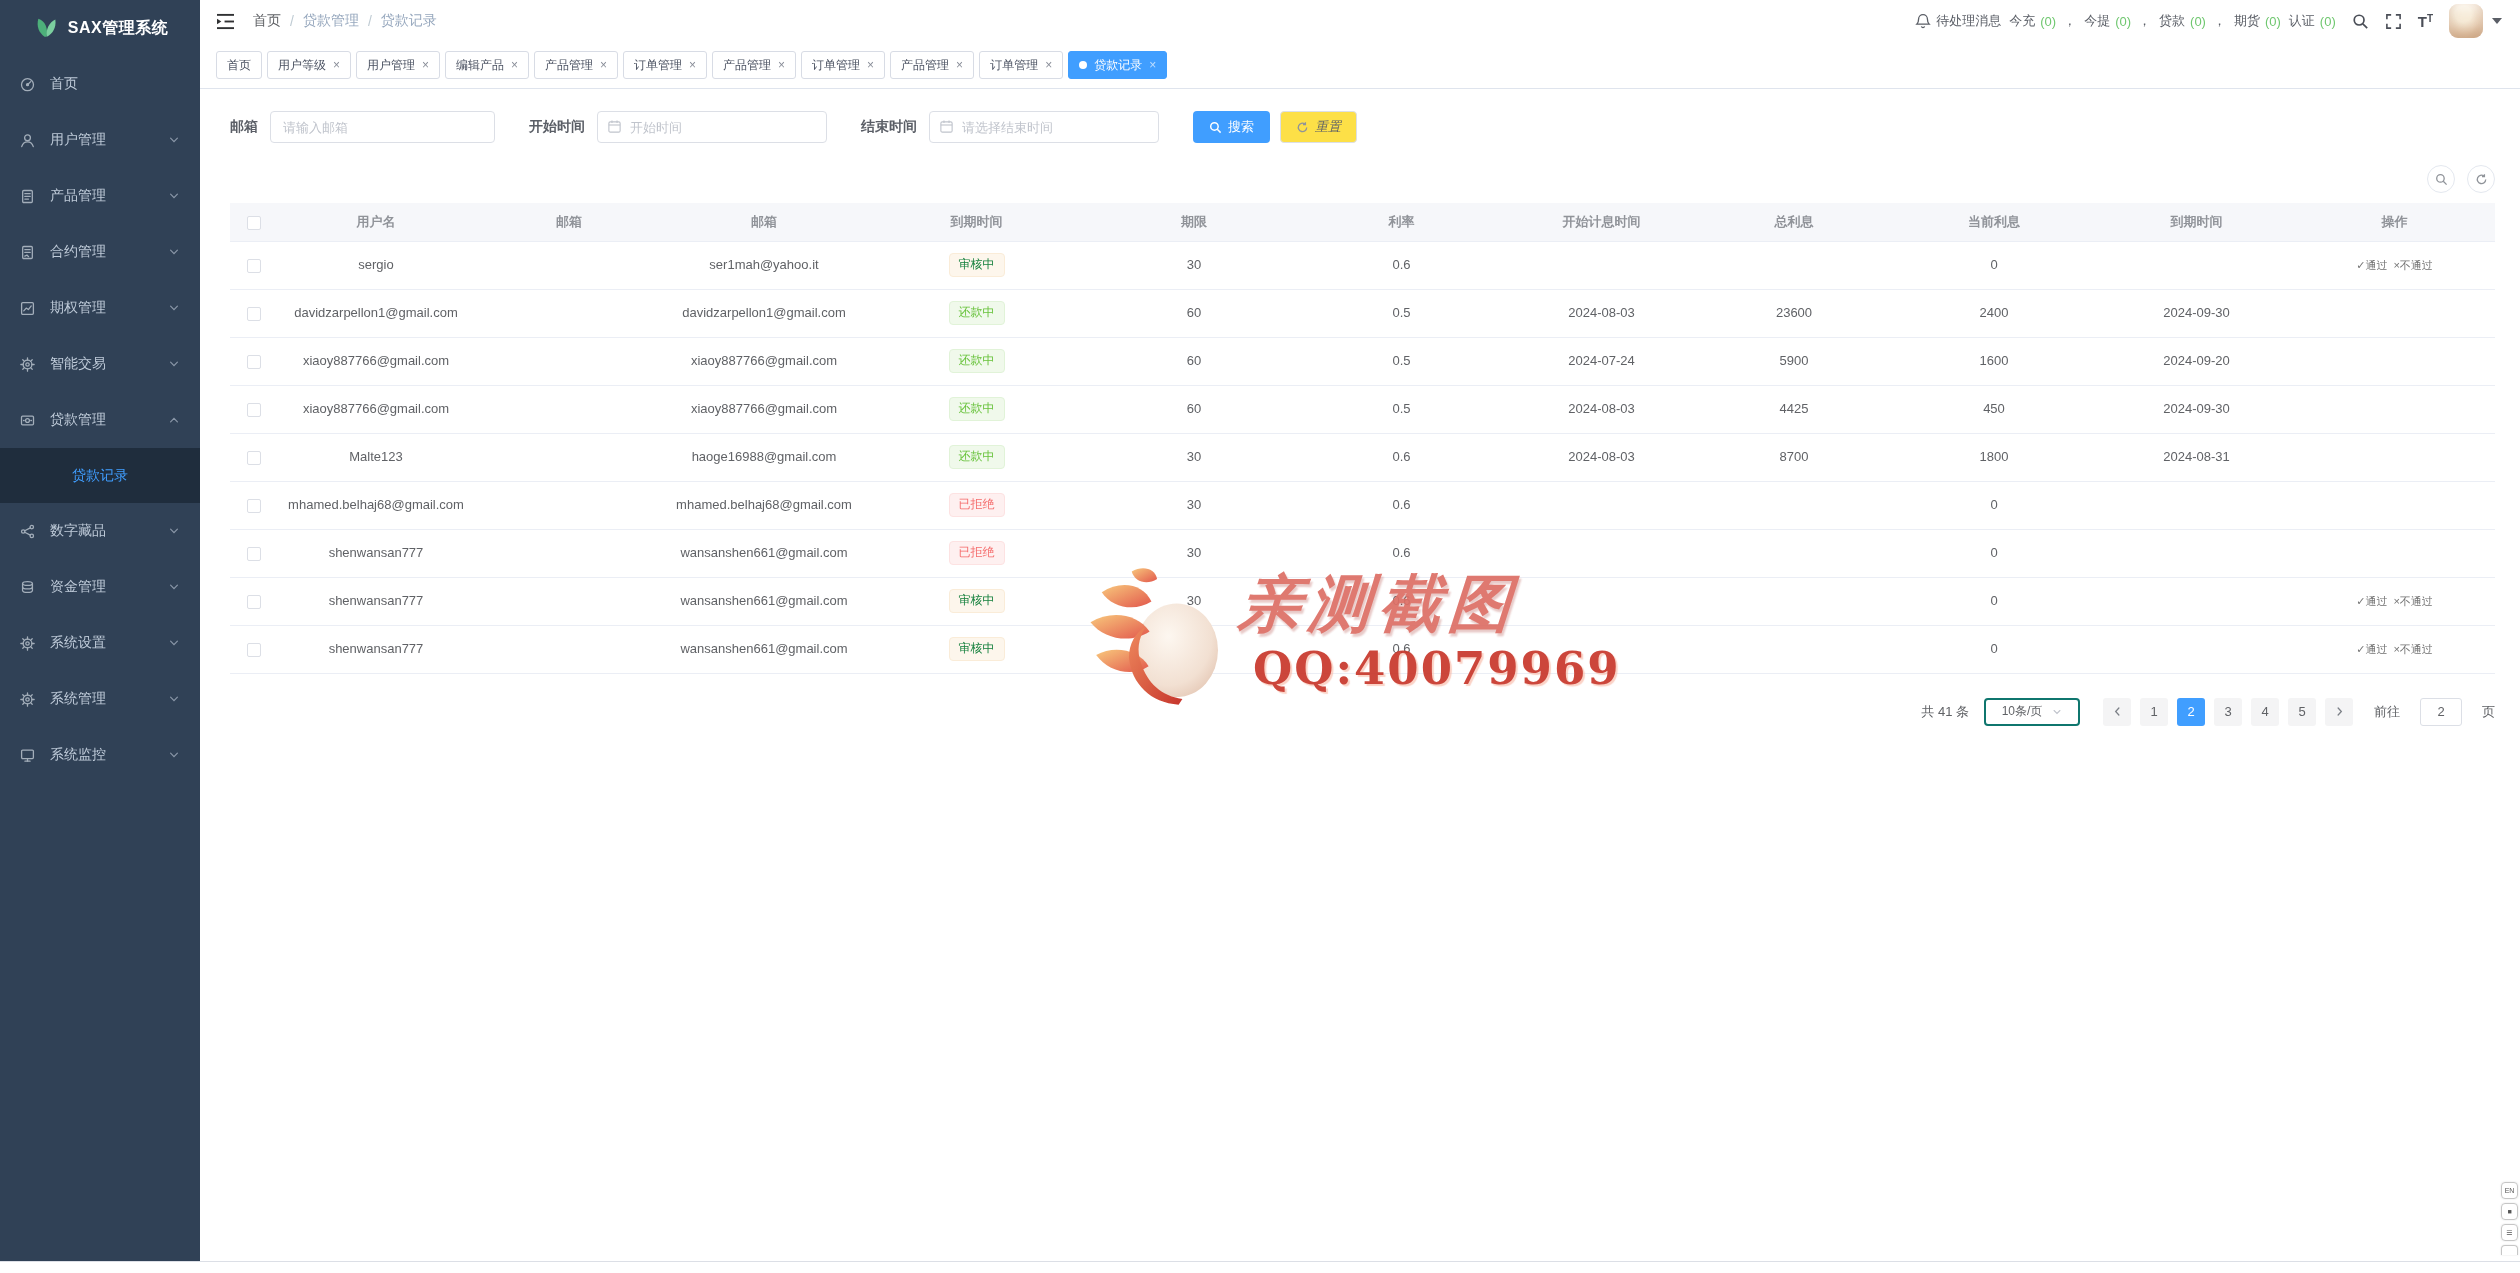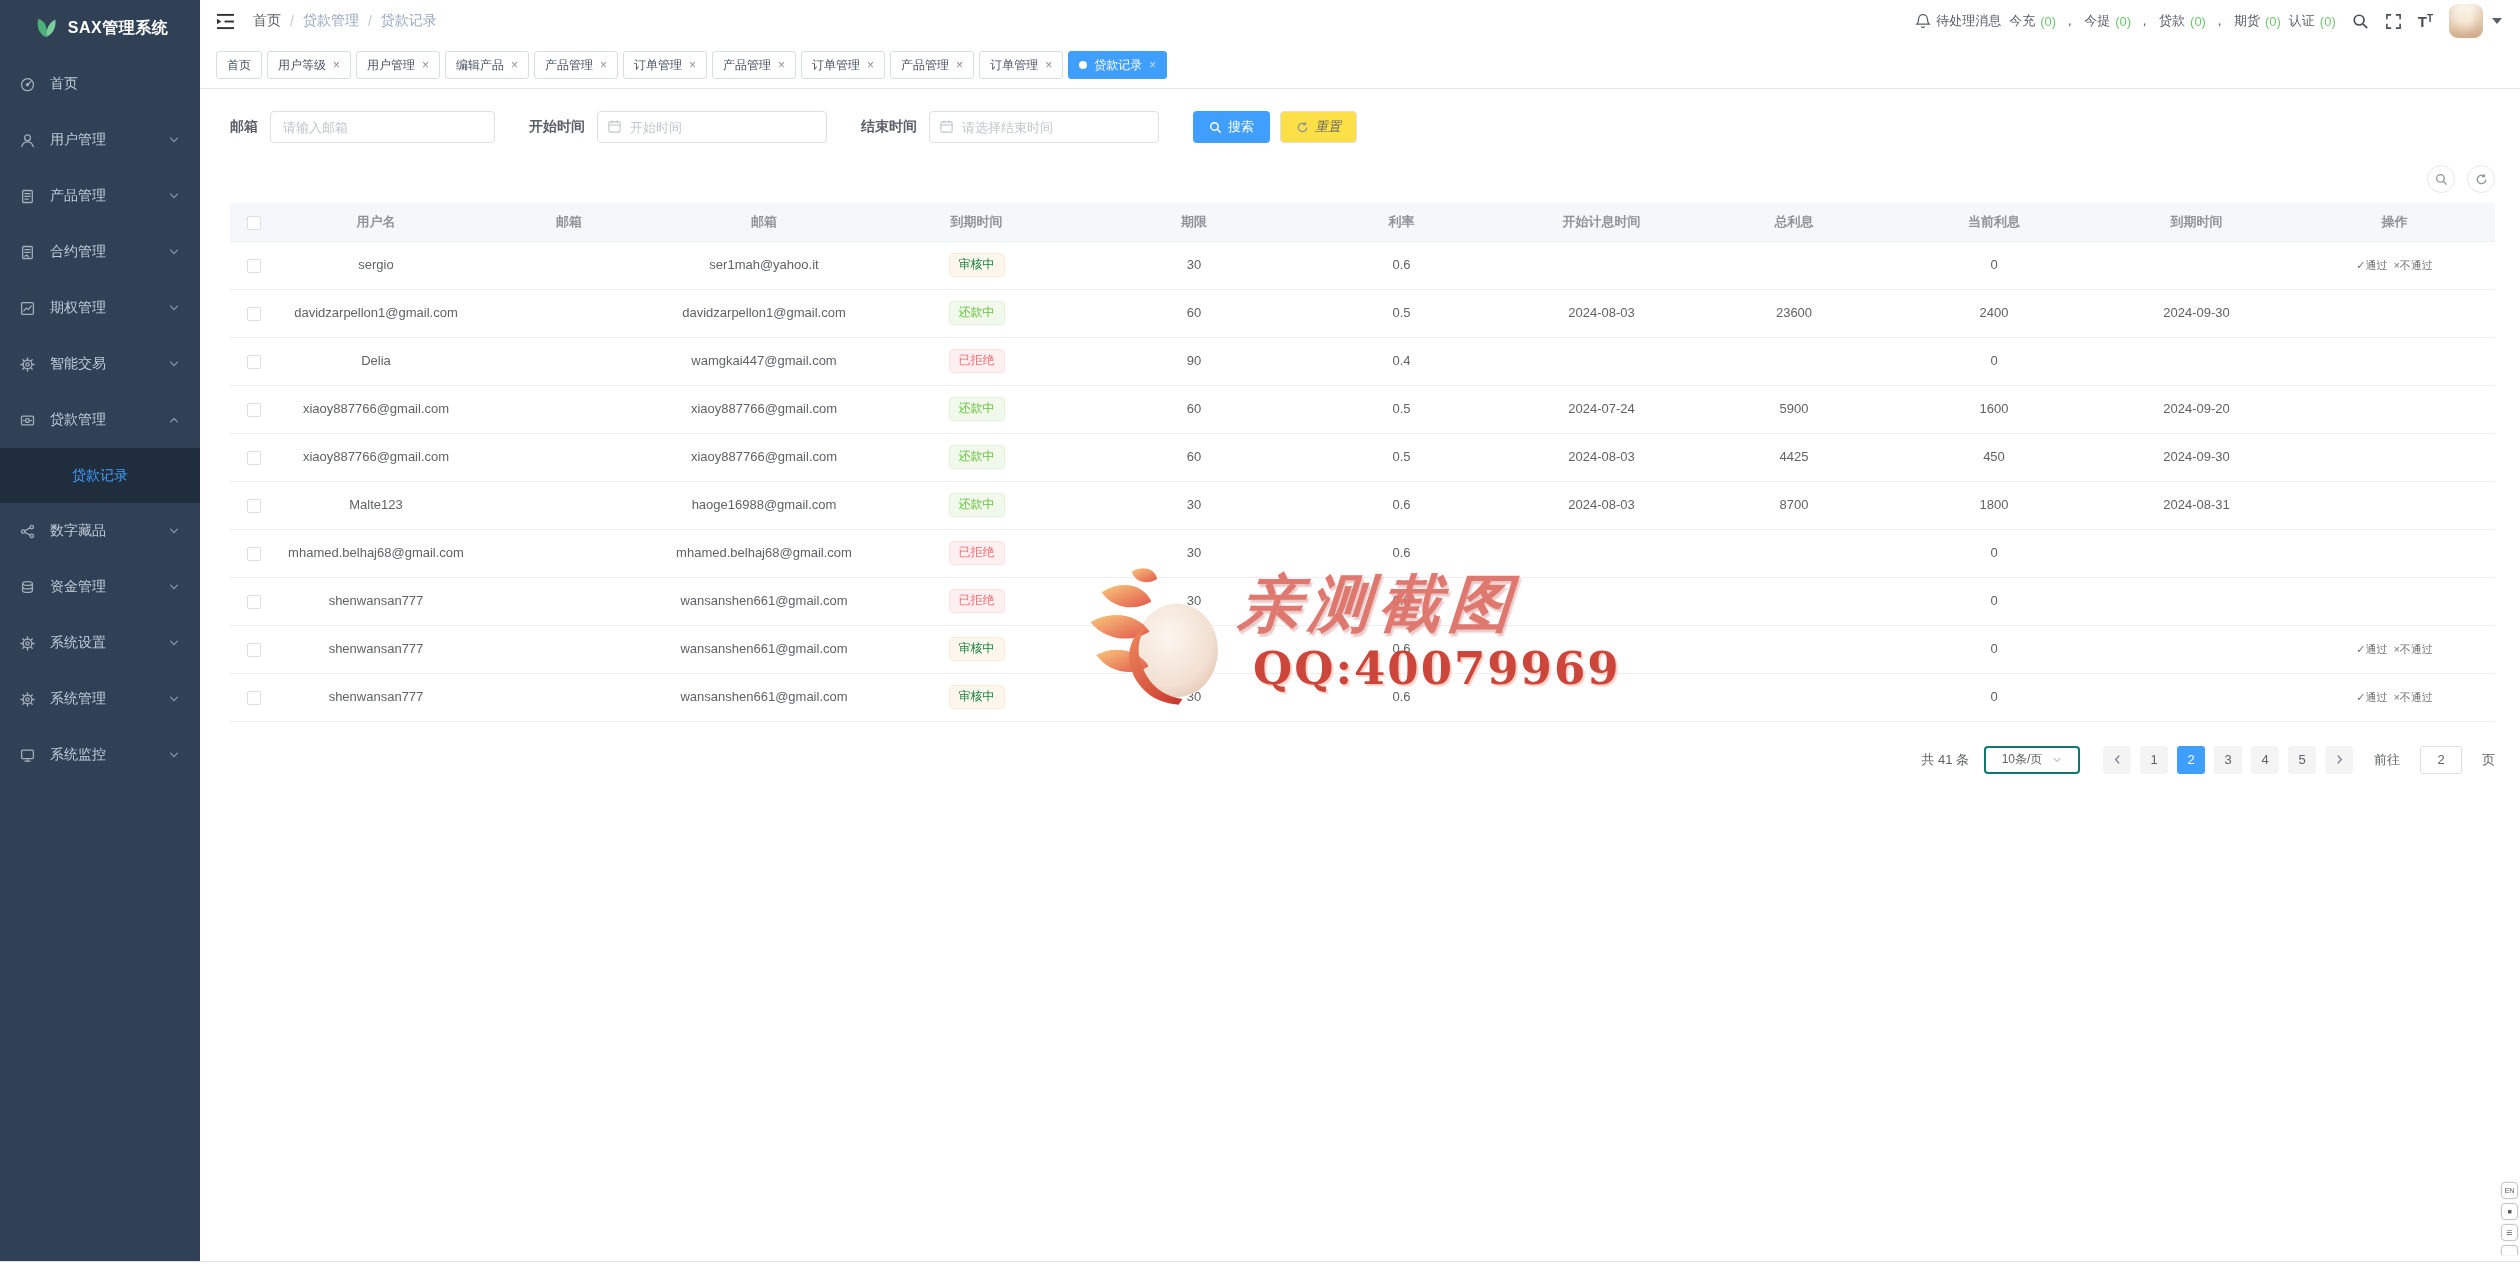--- a/index.html
+++ b/index.html
@@ -536,34 +536,20 @@
               <td>davidzarpellon1@gmail.com</td>
               <td></td>
               <td>davidzarpellon1@gmail.com</td>
               <td><span class="badge success">还款中</span></td>
               <td>60</td>
               <td>0.5</td>
               <td>2024-08-03</td>
               <td>23600</td>
               <td>2400</td>
               <td>2024-09-30</td>
-              <td></td>
-            </tr>
-            <tr>
-              <td><span class="cb"></span></td>
-              <td>Delia</td>
-              <td></td>
-              <td>wamgkai447@gmail.com</td>
-              <td><span class="badge danger">已拒绝</span></td>
-              <td>90</td>
-              <td>0.4</td>
-              <td></td>
-              <td></td>
-              <td>0</td>
-              <td></td>
               <td></td>
             </tr>
             <tr>
               <td><span class="cb"></span></td>
               <td>xiaoy887766@gmail.com</td>
               <td></td>
               <td>xiaoy887766@gmail.com</td>
               <td><span class="badge success">还款中</span></td>
               <td>60</td>
               <td>0.5</td>

